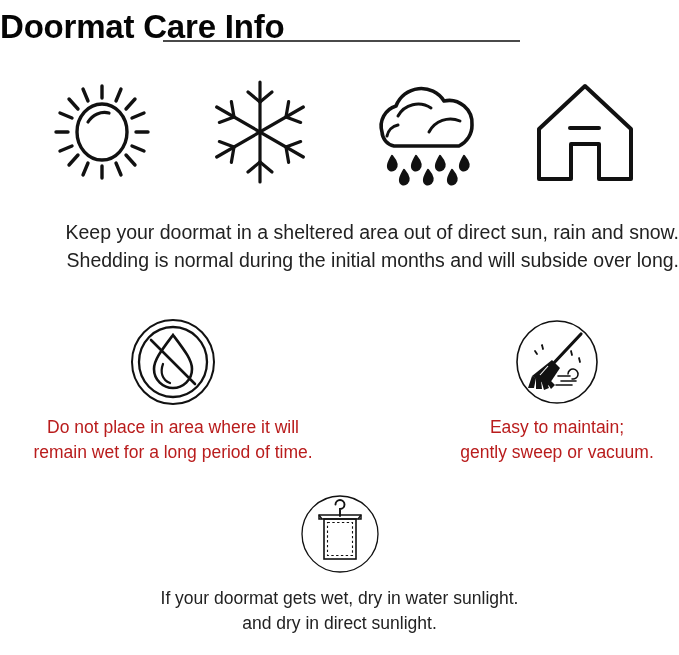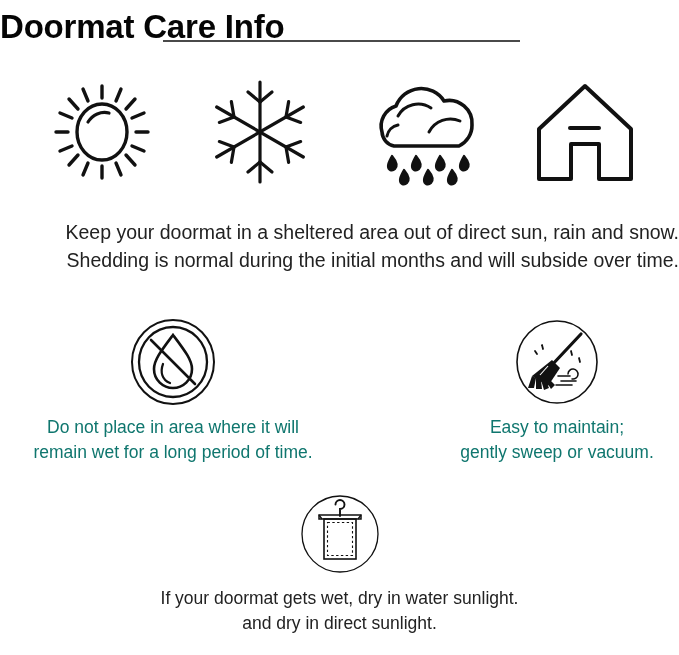--- a/index.html
+++ b/index.html
@@ -94,21 +94,21 @@
     text-align: center;
   }
   .pair-left  { left: 13px; }
   .pair-right { left: 397px; }
   .pair-col svg { display: block; margin: 0 auto; }
   .caption {
     margin-top: 9px;
     font-family: "Liberation Sans", sans-serif;
     font-size: 17.5px;
     line-height: 25px;
-    color: #0f766e;
+    color: #b91c1c;
   }
   .caption span { display: block; white-space: nowrap; }
 
   
   .dry-block {
     position: absolute;
     top: 494px;
     left: 0;
     width: 679px;
     text-align: center;
@@ -213,21 +213,21 @@
     <svg width="120" height="120" viewBox="0 0 120 120" fill="none" stroke="#111111" stroke-width="4" stroke-linecap="round" stroke-linejoin="round">
       <path d="M14 57 L60 14 L106 57 L106 107 L74 107 L74 72 L46 72 L46 107 L14 107 Z"></path>
       <line x1="45" y1="56" x2="74" y2="56" stroke-width="4"></line>
     </svg>
   </div>
 
 </div>
 
 <div class="intro">
   <span>Keep your doormat in a sheltered area out of direct sun, rain and snow.</span>
-  <span>Shedding is normal during the initial months and will subside over time.</span>
+  <span>Shedding is normal during the initial months and will subside over long.</span>
 </div>
 
 <div class="pair-row">
 
   <div class="pair-col pair-left">
     <svg width="86" height="88" viewBox="0 0 86 88" fill="none" stroke="#111111" stroke-width="2.0" stroke-linecap="round">
       <ellipse cx="43" cy="44" rx="41" ry="42"></ellipse>
       <ellipse cx="43" cy="44" rx="34" ry="35" stroke-width="2.3"></ellipse>
       <path d="M43 17 C55 33 62 42 62 51 C62 62 53 70 43 70
                C33 70 24 62 24 51 C24 42 31 33 43 17 Z" stroke-width="2.6"></path>

